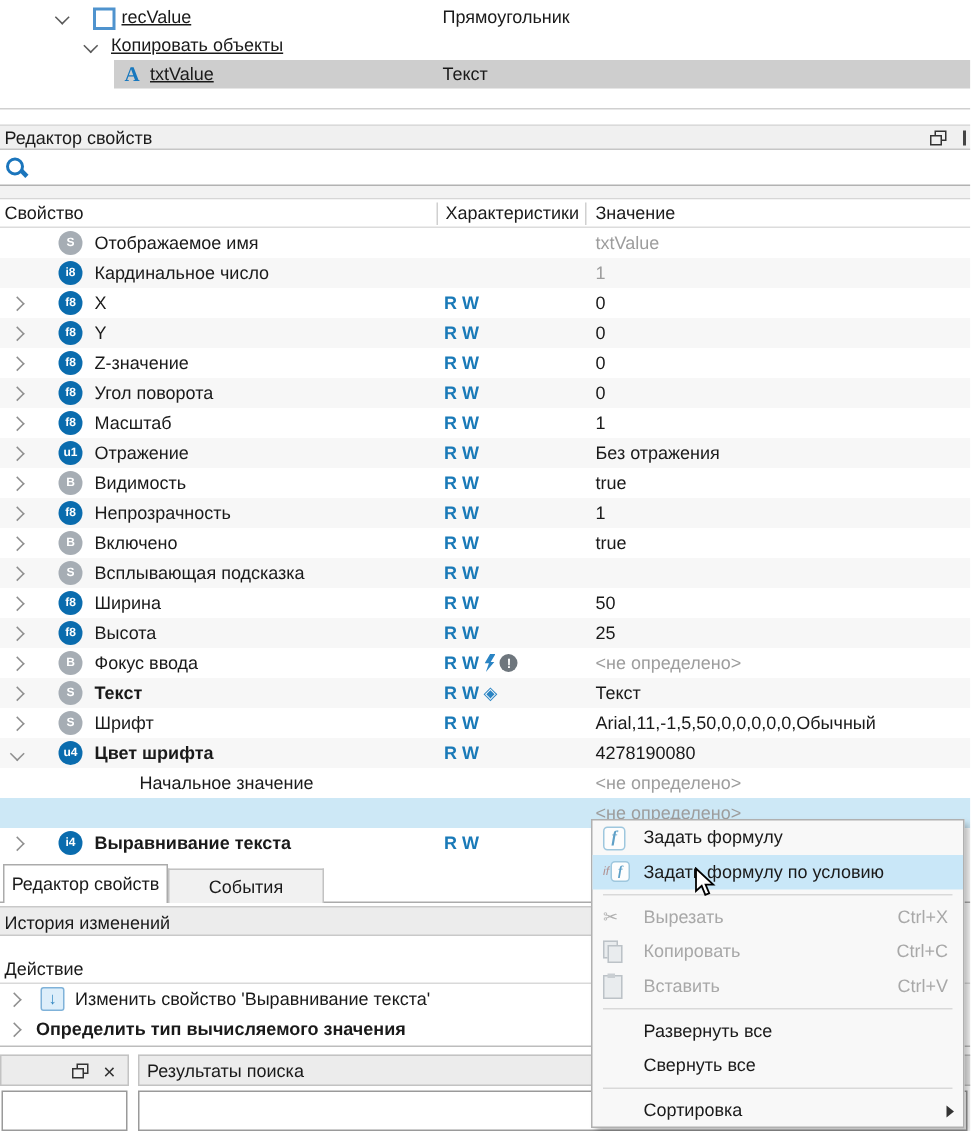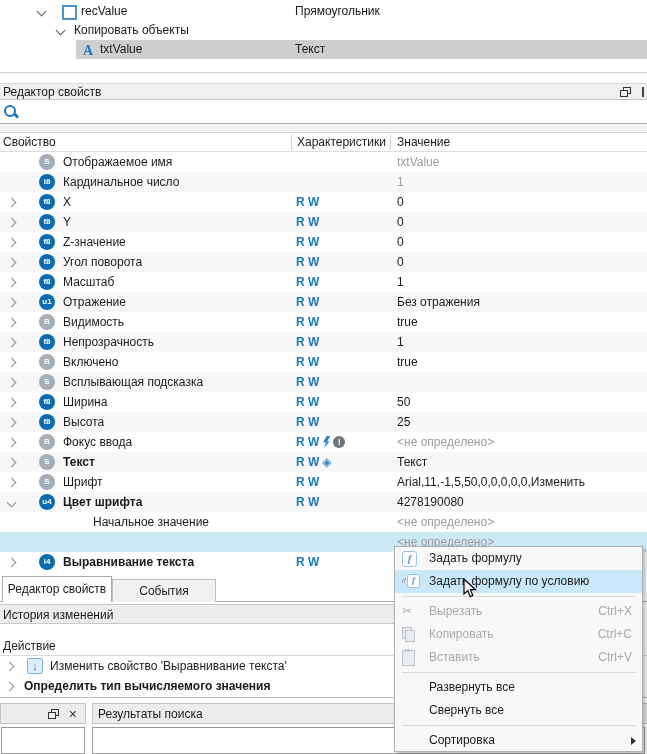--- a/index.html
+++ b/index.html
@@ -2,21 +2,21 @@
 <html><head>
 <meta charset="utf-8">
 <style>
   html,body{margin:0;padding:0;background:#fff;}
   .screen{position:relative;width:647px;height:754px;background:#fff;overflow:hidden;
           font-family:"Liberation Sans","DejaVu Sans",sans-serif;font-size:12px;color:#1a1a1a;}
   
   .tree{position:absolute;left:0;top:2px;width:647px;}
   .tr{position:relative;height:19px;line-height:19px;}
   .t-sel-bg{position:absolute;left:76px;right:0;top:0;bottom:0;background:#cecece;}
-  .t-name{position:absolute;top:0;}
+  .t-name{position:absolute;top:0;text-decoration:underline;}
   .t-type{position:absolute;left:295px;top:0;}
   .chev{display:inline-block;width:6px;height:6px;border-right:1.6px solid #5a5a5a;border-bottom:1.6px solid #5a5a5a;}
   .chev.d{transform:rotate(45deg);}
   .chev.r{transform:rotate(-45deg);}
   .tr .chev{position:absolute;top:6px;}
   .sq-icon{position:absolute;left:62px;top:3px;width:11px;height:11px;border:2px solid #4f93ce;background:#fff;}
   .a-icon{position:absolute;left:83px;top:1px;color:#1878be;font-weight:bold;font-size:14px;font-family:"Liberation Serif","DejaVu Serif",serif;}
   .split{position:absolute;left:0;top:72px;width:647px;border-top:1px solid #d0d0d0;}
   
   .ptitle{position:absolute;left:0;top:83px;width:647px;height:17px;line-height:17px;background:#f0f0f0;
@@ -316,21 +316,21 @@
       <span class="c-value">Текст</span>
     </div>
 
     <div class="prow">
       <i class="chev r"></i>
       <span class="badge gray">S</span>
       <span class="c-name">Шрифт</span>
       <span class="c-chars">
           <span class="rw">R W</span>
         </span>
-      <span class="c-value">Arial,11,-1,5,50,0,0,0,0,0,Изменить</span>
+      <span class="c-value">Arial,11,-1,5,50,0,0,0,0,0,Обычный</span>
     </div>
 
     <div class="prow alt bn">
       <i class="chev d"></i>
       <span class="badge blue">u4</span>
       <span class="c-name">Цвет шрифта</span>
       <span class="c-chars">
           <span class="rw">R W</span>
         </span>
       <span class="c-value">4278190080</span>

